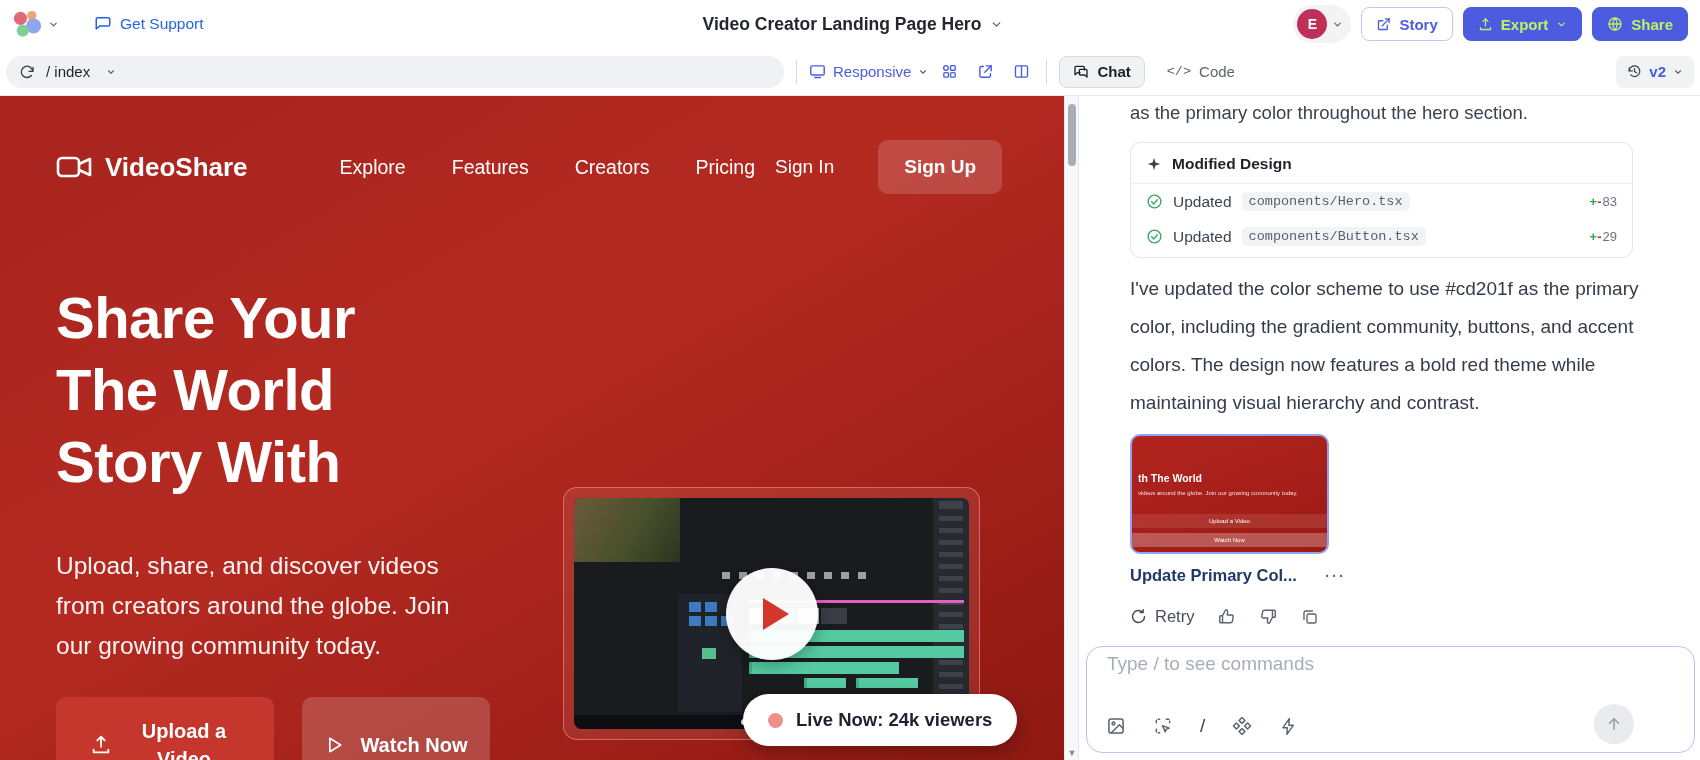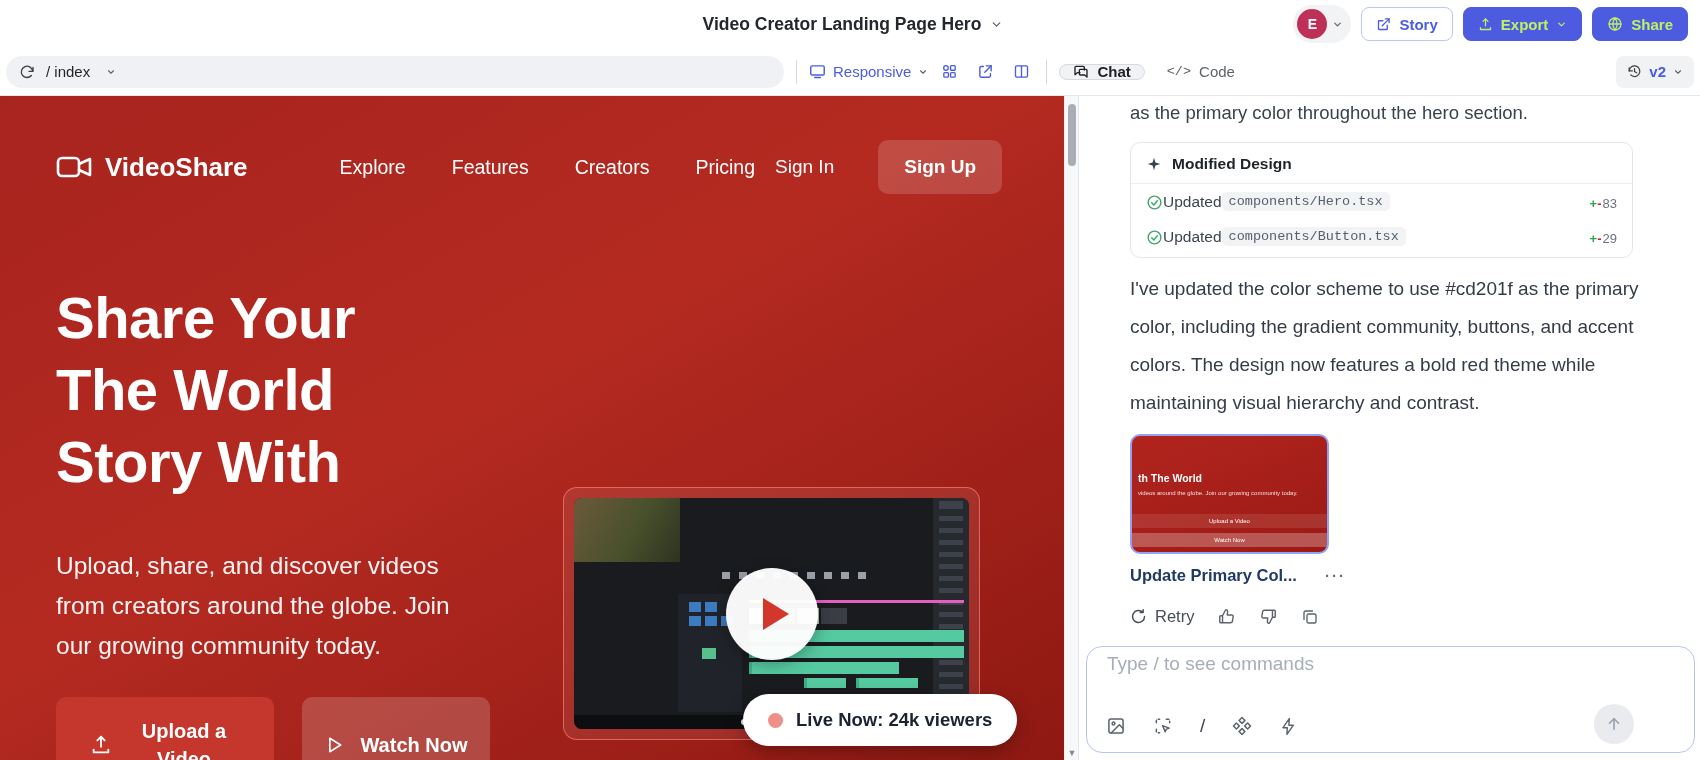--- a/index.html
+++ b/index.html
@@ -21,21 +21,21 @@
   .btn-outline { background:#fff; border:1px solid #bcc7f3; color:#4a5ce0; }
   .btn-solid { background:#4c5be0; border:1px solid #4c5be0; color:#bef264; }
 
   
   .tbr { height:48px; display:flex; align-items:center; padding:0 6px; border-bottom:1px solid #e4e6e9; background:#fff; }
   .urlbar { width:778px; height:32px; border-radius:16px; background:#f0f1f4; display:flex; align-items:center; gap:11px; padding:0 13px; }
   .url-path { font-size:15px; font-weight:500; color:#1f2328; display:flex; align-items:center; gap:16px; cursor:pointer; }
   .vdiv { width:1px; height:24px; background:#d8dadd; margin:0 12px; }
   .resp { display:flex; align-items:center; gap:7px; color:#4a5ce0; font-size:15px; font-weight:500; cursor:pointer; }
   .tico { width:30px; height:30px; display:flex; align-items:center; justify-content:center; color:#4a5ce0; margin-left:6px; cursor:pointer; }
-  .tab-chat { display:flex; align-items:center; gap:8px; height:16px; padding:0 13px; background:#f1f2f4; border:1px solid #d6d9dd; border-radius:8px; font-weight:700; font-size:15px; color:#202124; cursor:pointer; }
+  .tab-chat { display:flex; align-items:center; gap:8px; height:32px; padding:0 13px; background:#f1f2f4; border:1px solid #d6d9dd; border-radius:8px; font-weight:700; font-size:15px; color:#202124; cursor:pointer; }
   .tab-code { display:flex; align-items:center; gap:8px; margin-left:22px; color:#5f6368; font-size:15px; cursor:pointer; }
   .code-glyph { font-family:"Liberation Mono", monospace; font-size:13.5px; }
   .vpill { margin-left:auto; display:flex; align-items:center; gap:7px; height:32px; padding:0 11px; background:#f1f2f4; border-radius:8px; cursor:pointer; }
   .vlabel { color:#4a5ce0; font-size:15px; font-weight:600; }
 
   
   .main { display:flex; height:664px; }
   .preview { position:relative; width:1078px; flex:none; overflow:hidden;
     background:linear-gradient(150deg,#a8241e 0%,#b42a21 45%,#8e1812 100%); }
   .chatpanel { position:relative; flex:1; background:#fff; border-left:1px solid #e4e6e9; }
@@ -81,21 +81,21 @@
 
   .pv-scroll { position:absolute; right:0; top:0; bottom:0; width:14px; background:#f7f8f9; border-left:1px solid #ececec; }
   .pv-thumb { position:absolute; left:3px; top:8px; width:8px; height:62px; border-radius:4px; background:#a9aeb6; cursor:pointer; }
   .pv-down { position:absolute; bottom:2px; left:0; width:14px; text-align:center; font-size:9px; color:#85898f; cursor:pointer; }
 
   
   .chat-body { position:absolute; inset:0 0 120px 0; padding:4px 50px 0 51px; overflow:hidden; }
   .scrolled-line { font-size:18.5px; color:#3a424e; line-height:26px; }
   .mcard { margin-top:16px; width:503px; border:1px solid #e4e6ea; border-radius:10px; background:#fff; }
   .mcard-title { display:flex; align-items:center; gap:10px; padding:12px 15px 10px; border-bottom:1px solid #eceef1; font-size:15.5px; font-weight:700; color:#1f2328; }
-  .mrow { display:flex; align-items:flex-end; padding:8px 15px; font-size:15.5px; color:#3c4450; }
+  .mrow { display:flex; align-items:center; gap:10px; padding:8px 15px; font-size:15.5px; color:#3c4450; }
   .chip { font-family:"Liberation Mono", monospace; font-size:13.5px; background:#f2f3f5; color:#57606e; border-radius:5px; padding:2px 7px; cursor:pointer; }
   .mrow .sp { flex:1; }
   .diff { font-size:13px; font-weight:700; }
   .diff-plus { color:#2da44e; }
   .diff-minus { color:#d1242f; }
   .diff-count { color:#6b7280; font-weight:400; margin-left:1px; }
   .ai-msg { margin-top:12px; width:512px; font-size:19px; line-height:38px; color:#343c48; }
   .thumb { margin-top:12px; position:relative; width:199px; height:120px; border:2px solid #94a0f6; border-radius:10px; overflow:hidden; background:linear-gradient(160deg,#b2241e,#9c1a15); cursor:pointer; }
   .thumb-head { position:absolute; left:6px; top:36px; color:#fff; font-weight:700; font-size:10.5px; }
   .thumb-line { position:absolute; left:6px; top:54px; color:rgba(255,255,255,0.85); font-size:6px; white-space:nowrap; }
@@ -121,20 +121,45 @@
 </head>
 <body>
 
 <div class="hdr">
   <div class="hdr-center">
     <span class="proj-title">Video Creator Landing Page Hero</span>
     <span class="chev">
       <svg width="13" height="13" viewBox="0 0 24 24" fill="none" stroke="currentColor" stroke-width="2.4" stroke-linecap="round" stroke-linejoin="round">
           <polyline points="6 9 12 15 18 9"></polyline>
         </svg>
+    </span>
+  </div>
+  <div class="hdr-left">
+    <span class="logo-btn">
+      <span>
+        <svg width="30" height="30" viewBox="0 0 32 32">
+          <circle cx="9" cy="10" r="7" fill="#e06a77"></circle>
+          <circle cx="21" cy="7" r="5" fill="#f2a477"></circle>
+          <circle cx="23" cy="18" r="8" fill="#8fa7ea"></circle>
+          <circle cx="11.5" cy="23" r="6.5" fill="#7fcf96"></circle>
+        </svg>
+      </span>
+      <span class="chev">
+        <svg width="11" height="11" viewBox="0 0 24 24" fill="none" stroke="currentColor" stroke-width="2.6" stroke-linecap="round" stroke-linejoin="round">
+            <polyline points="6 9 12 15 18 9"></polyline>
+          </svg>
+      </span>
+    </span>
+    <span class="support">
+      <span>
+        <svg width="18" height="18" viewBox="0 0 24 24" fill="none" stroke="currentColor" stroke-width="2" stroke-linecap="round" stroke-linejoin="round">
+            <path d="M21 12.5a2 2 0 0 1-2 2H8l-5 4v-13a2 2 0 0 1 2-2h14a2 2 0 0 1 2 2z"></path>
+          </svg>
+      </span>
+      <span>Get Support</span>
     </span>
   </div>
   <div class="hdr-right">
     <span class="avatar-pill">
       <span class="avatar">E</span>
       <span class="chev">
         <svg width="11" height="11" viewBox="0 0 24 24" fill="none" stroke="currentColor" stroke-width="2.6" stroke-linecap="round" stroke-linejoin="round">
             <polyline points="6 9 12 15 18 9"></polyline>
           </svg>
       </span>

